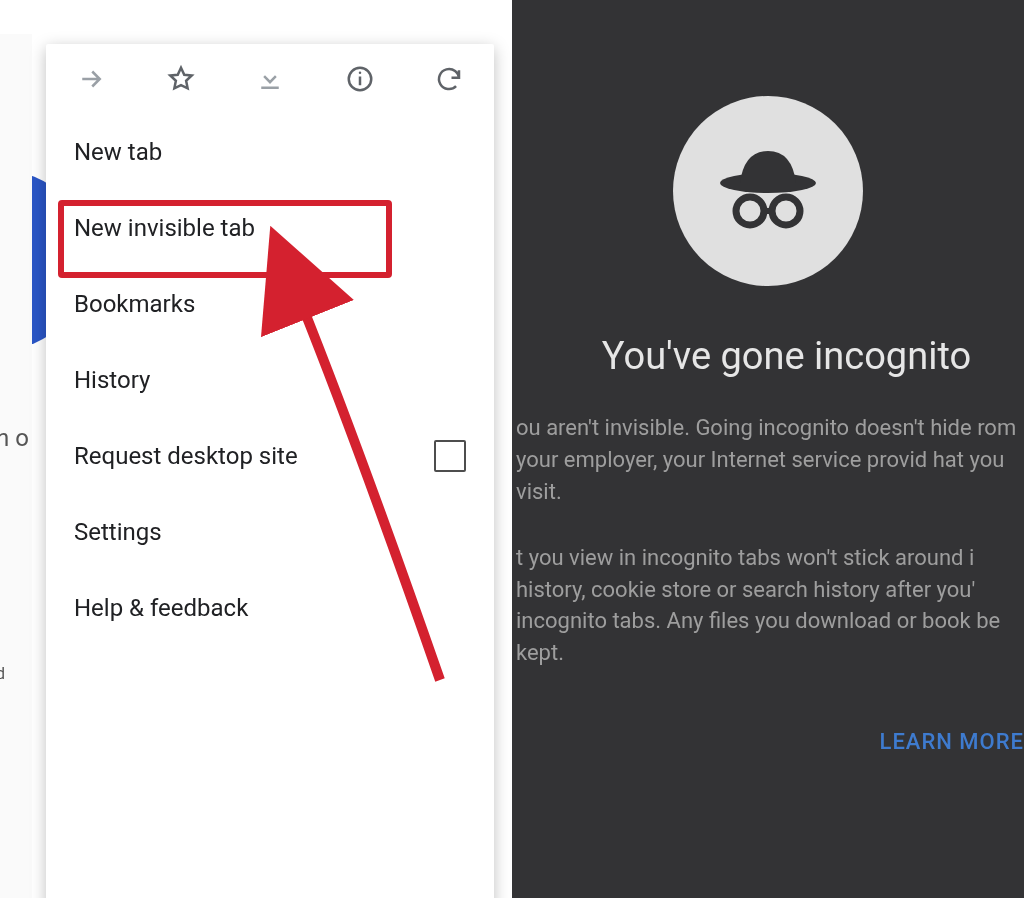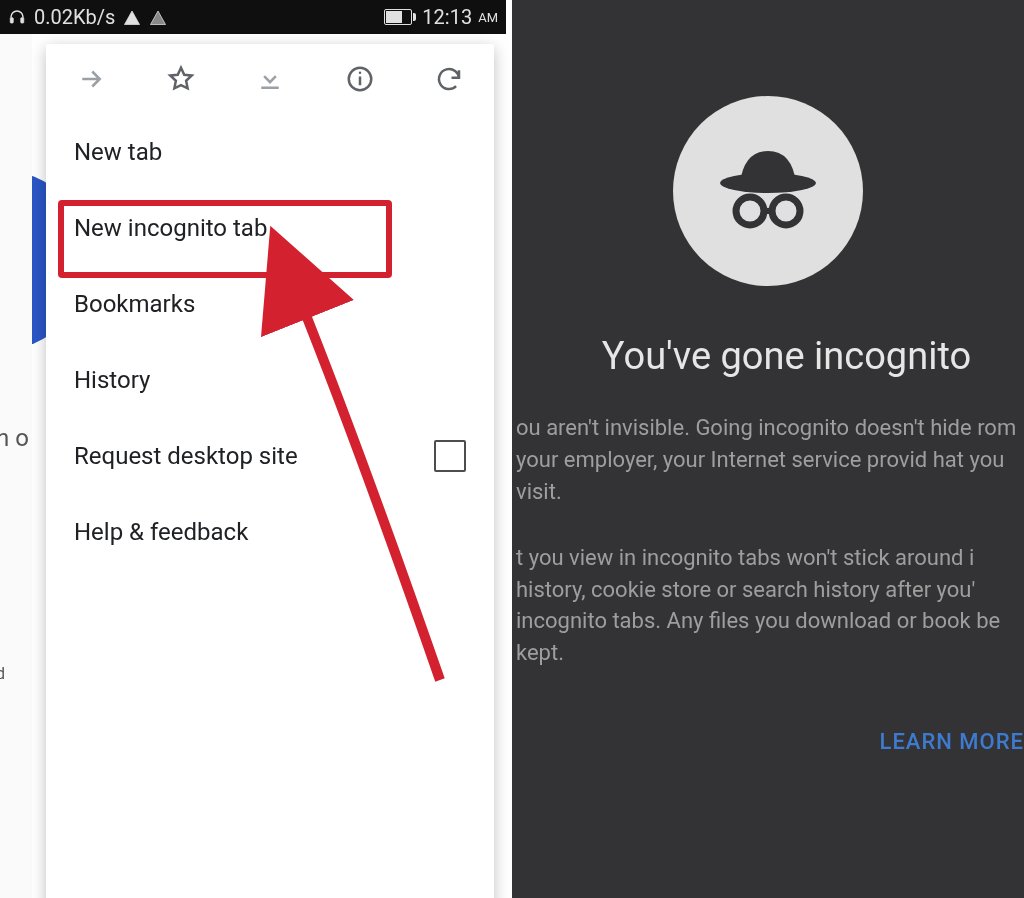--- a/index.html
+++ b/index.html
@@ -177,43 +177,20 @@
     font-size:22px;
     letter-spacing:1px;
     font-weight:500;
   }
 </style>
 </head>
 <body>
 
 <div class="panel left-panel">
 
-  <div class="status-bar">
-    <div class="status-left">
-      <svg class="status-icon" viewBox="0 0 24 24">
-          <path d="M4 13v-1a8 8 0 0116 0v1" fill="none" stroke="#e0e0e0" stroke-width="2"></path>
-          <rect x="3" y="13" width="4" height="7" rx="1" fill="#e0e0e0"></rect>
-          <rect x="17" y="13" width="4" height="7" rx="1" fill="#e0e0e0"></rect>
-        </svg>
-      <span>0.02Kb/s</span>
-      <svg class="status-icon" viewBox="0 0 24 24">
-          <path d="M2 22h20L12 4 2 22z" fill="#e0e0e0"></path>
-        </svg>
-      <svg class="status-icon" viewBox="0 0 24 24">
-          <path d="M2 22h20L12 4 2 22z" fill="#888"></path>
-        </svg>
-    </div>
-    <div class="status-right">
-      <span class="battery">
-          <span class="battery-fill"></span>
-        </span>
-      <span style="margin-left:6px;">12:13</span>
-      <span style="font-size:13px; margin-left:2px;">AM</span>
-    </div>
-  </div>
 
   <div class="bg-circle"></div>
   <div class="bg-strip">
     <div class="bg-text" style="top:390px;">h o</div>
     <div class="bg-text" style="top:630px; font-size:16px;">d</div>
   </div>
 
   <div class="popup">
     <div class="icon-row">
       <div class="icon-btn">
@@ -243,31 +220,34 @@
             <path d="M20 12a8 8 0 10-2.34 5.66M20 5v6h-6"></path>
           </svg>
       </div>
     </div>
 
     <div class="menu-list">
       <div class="menu-item">
           <span>New tab</span>
         </div>
       <div class="menu-item">
-          <span>New incognito tab</span>
+          <span>New invisible tab</span>
         </div>
       <div class="menu-item">
           <span>Bookmarks</span>
         </div>
       <div class="menu-item">
           <span>History</span>
         </div>
       <div class="menu-item">
           <span>Request desktop site</span>
           <span class="check"></span>
+        </div>
+      <div class="menu-item">
+          <span>Settings</span>
         </div>
       <div class="menu-item">
           <span>Help &amp; feedback</span>
         </div>
     </div>
   </div>
 
   <div class="highlight-box"></div>
   <svg class="arrow-svg" viewBox="0 0 512 898">
     <defs>

